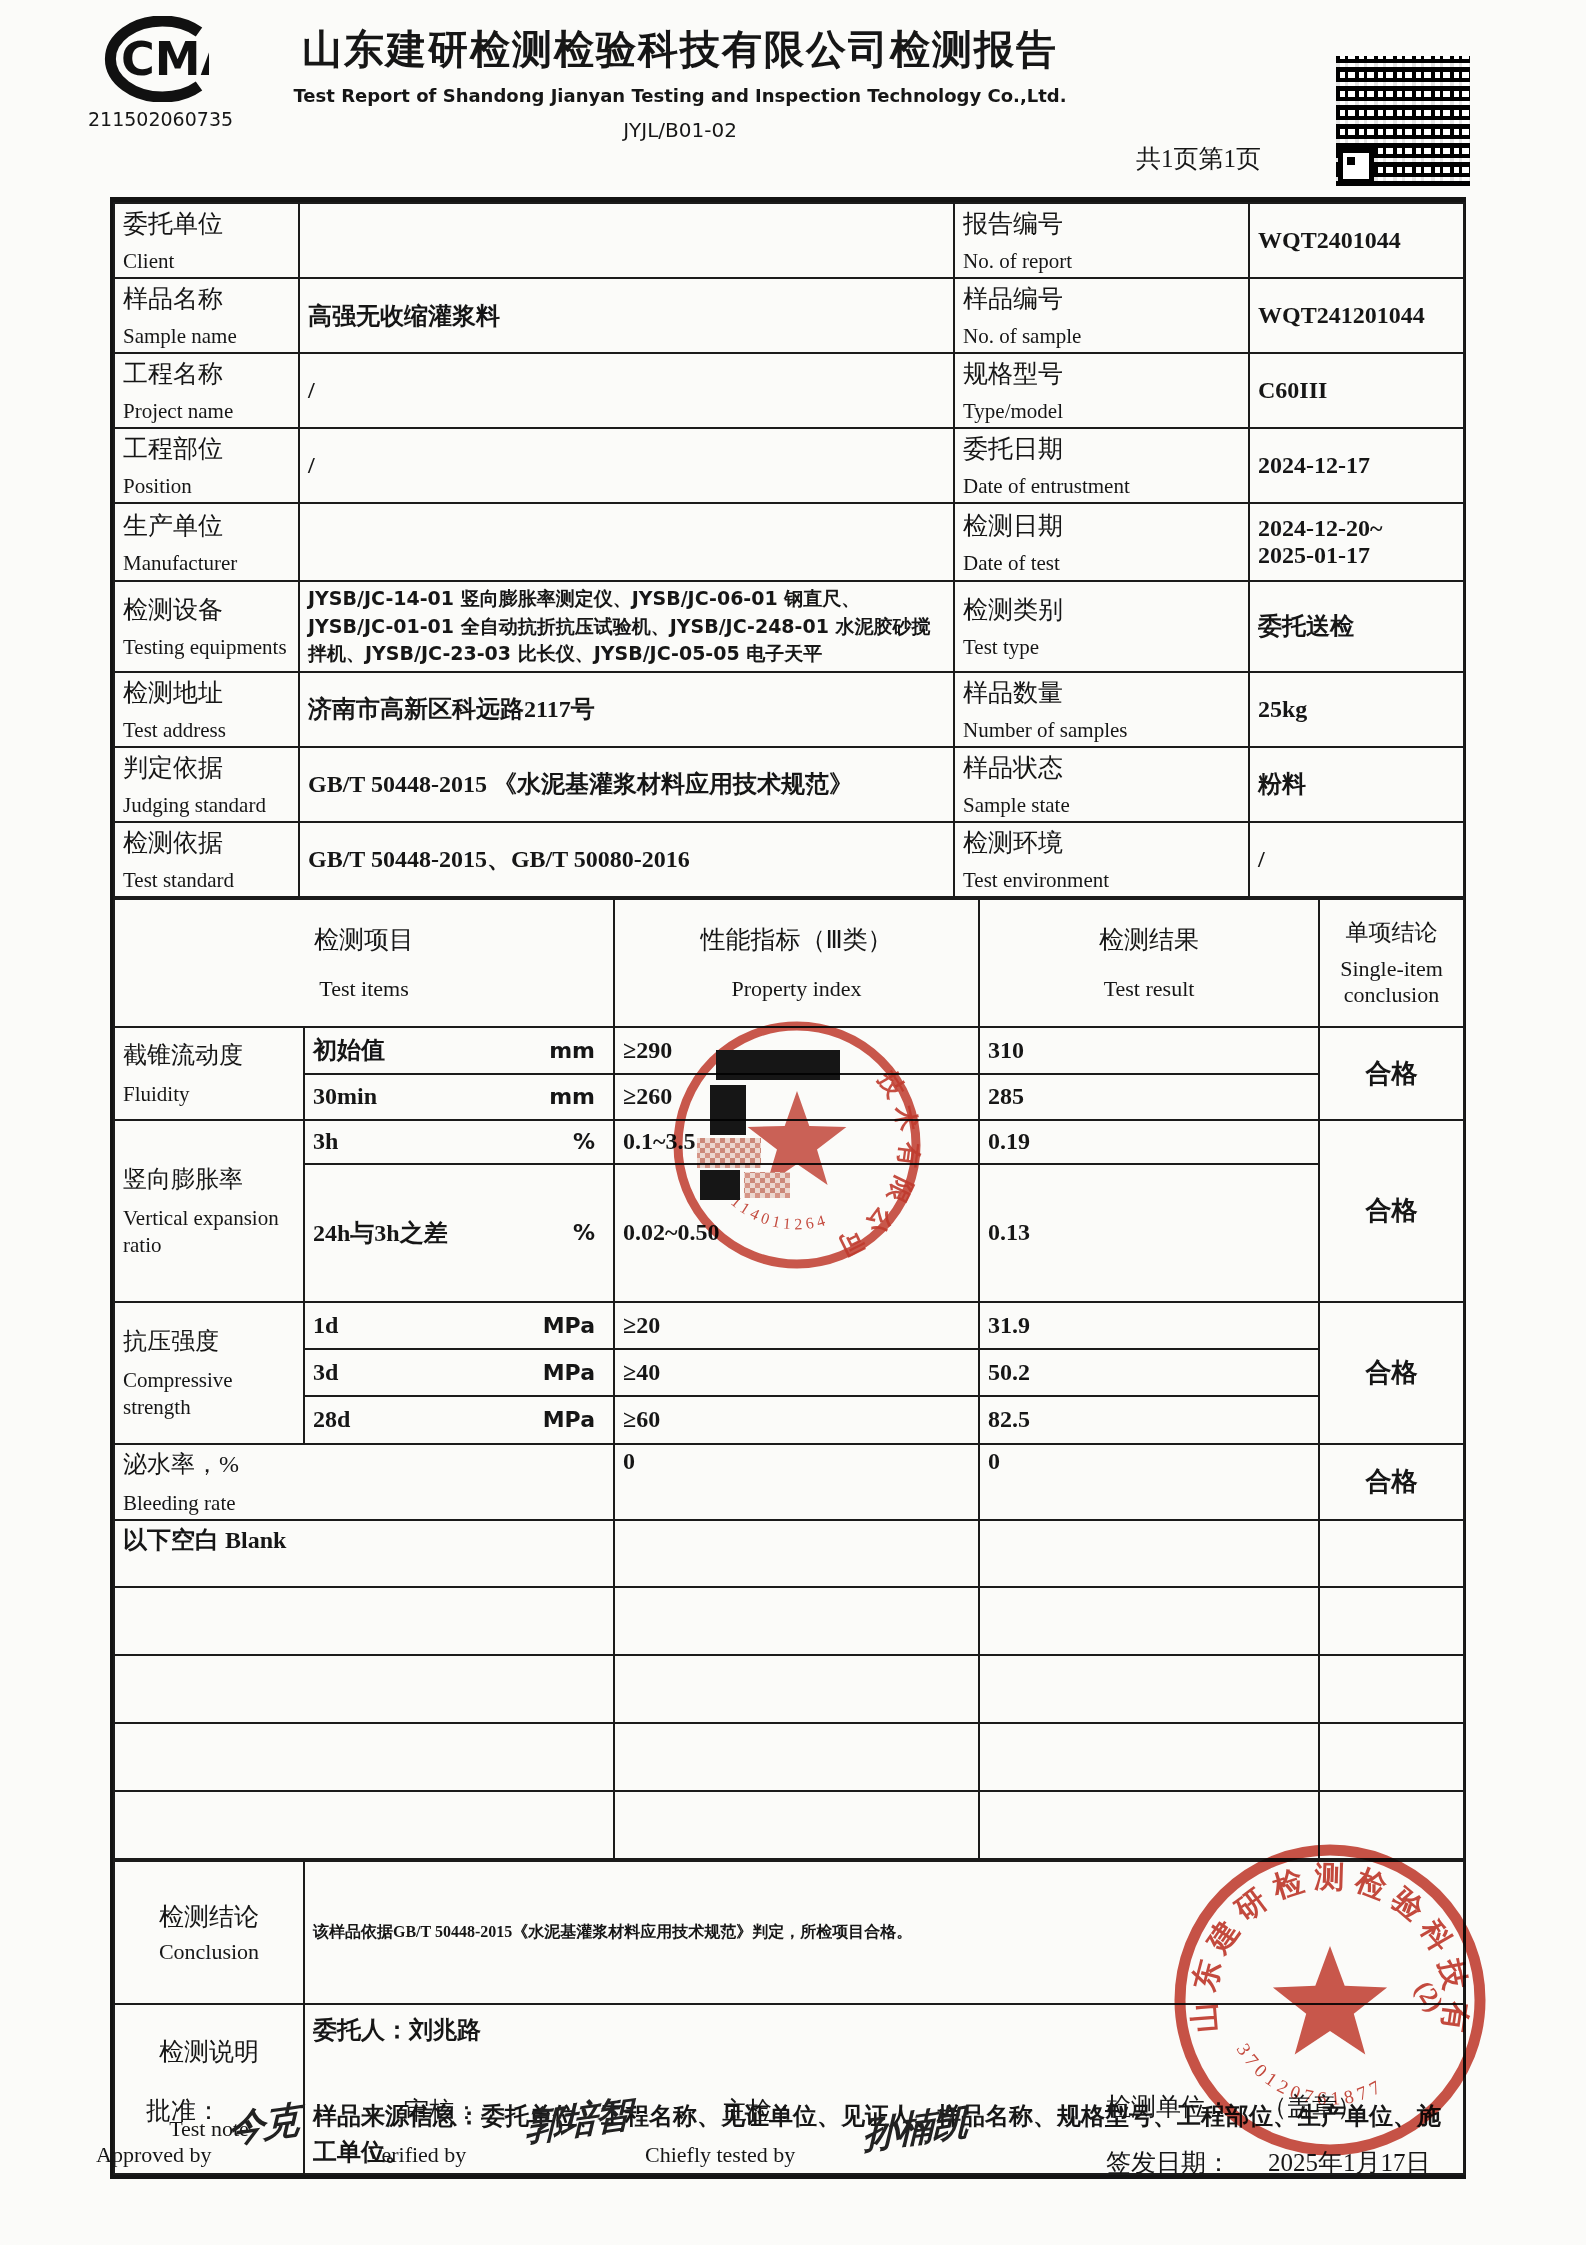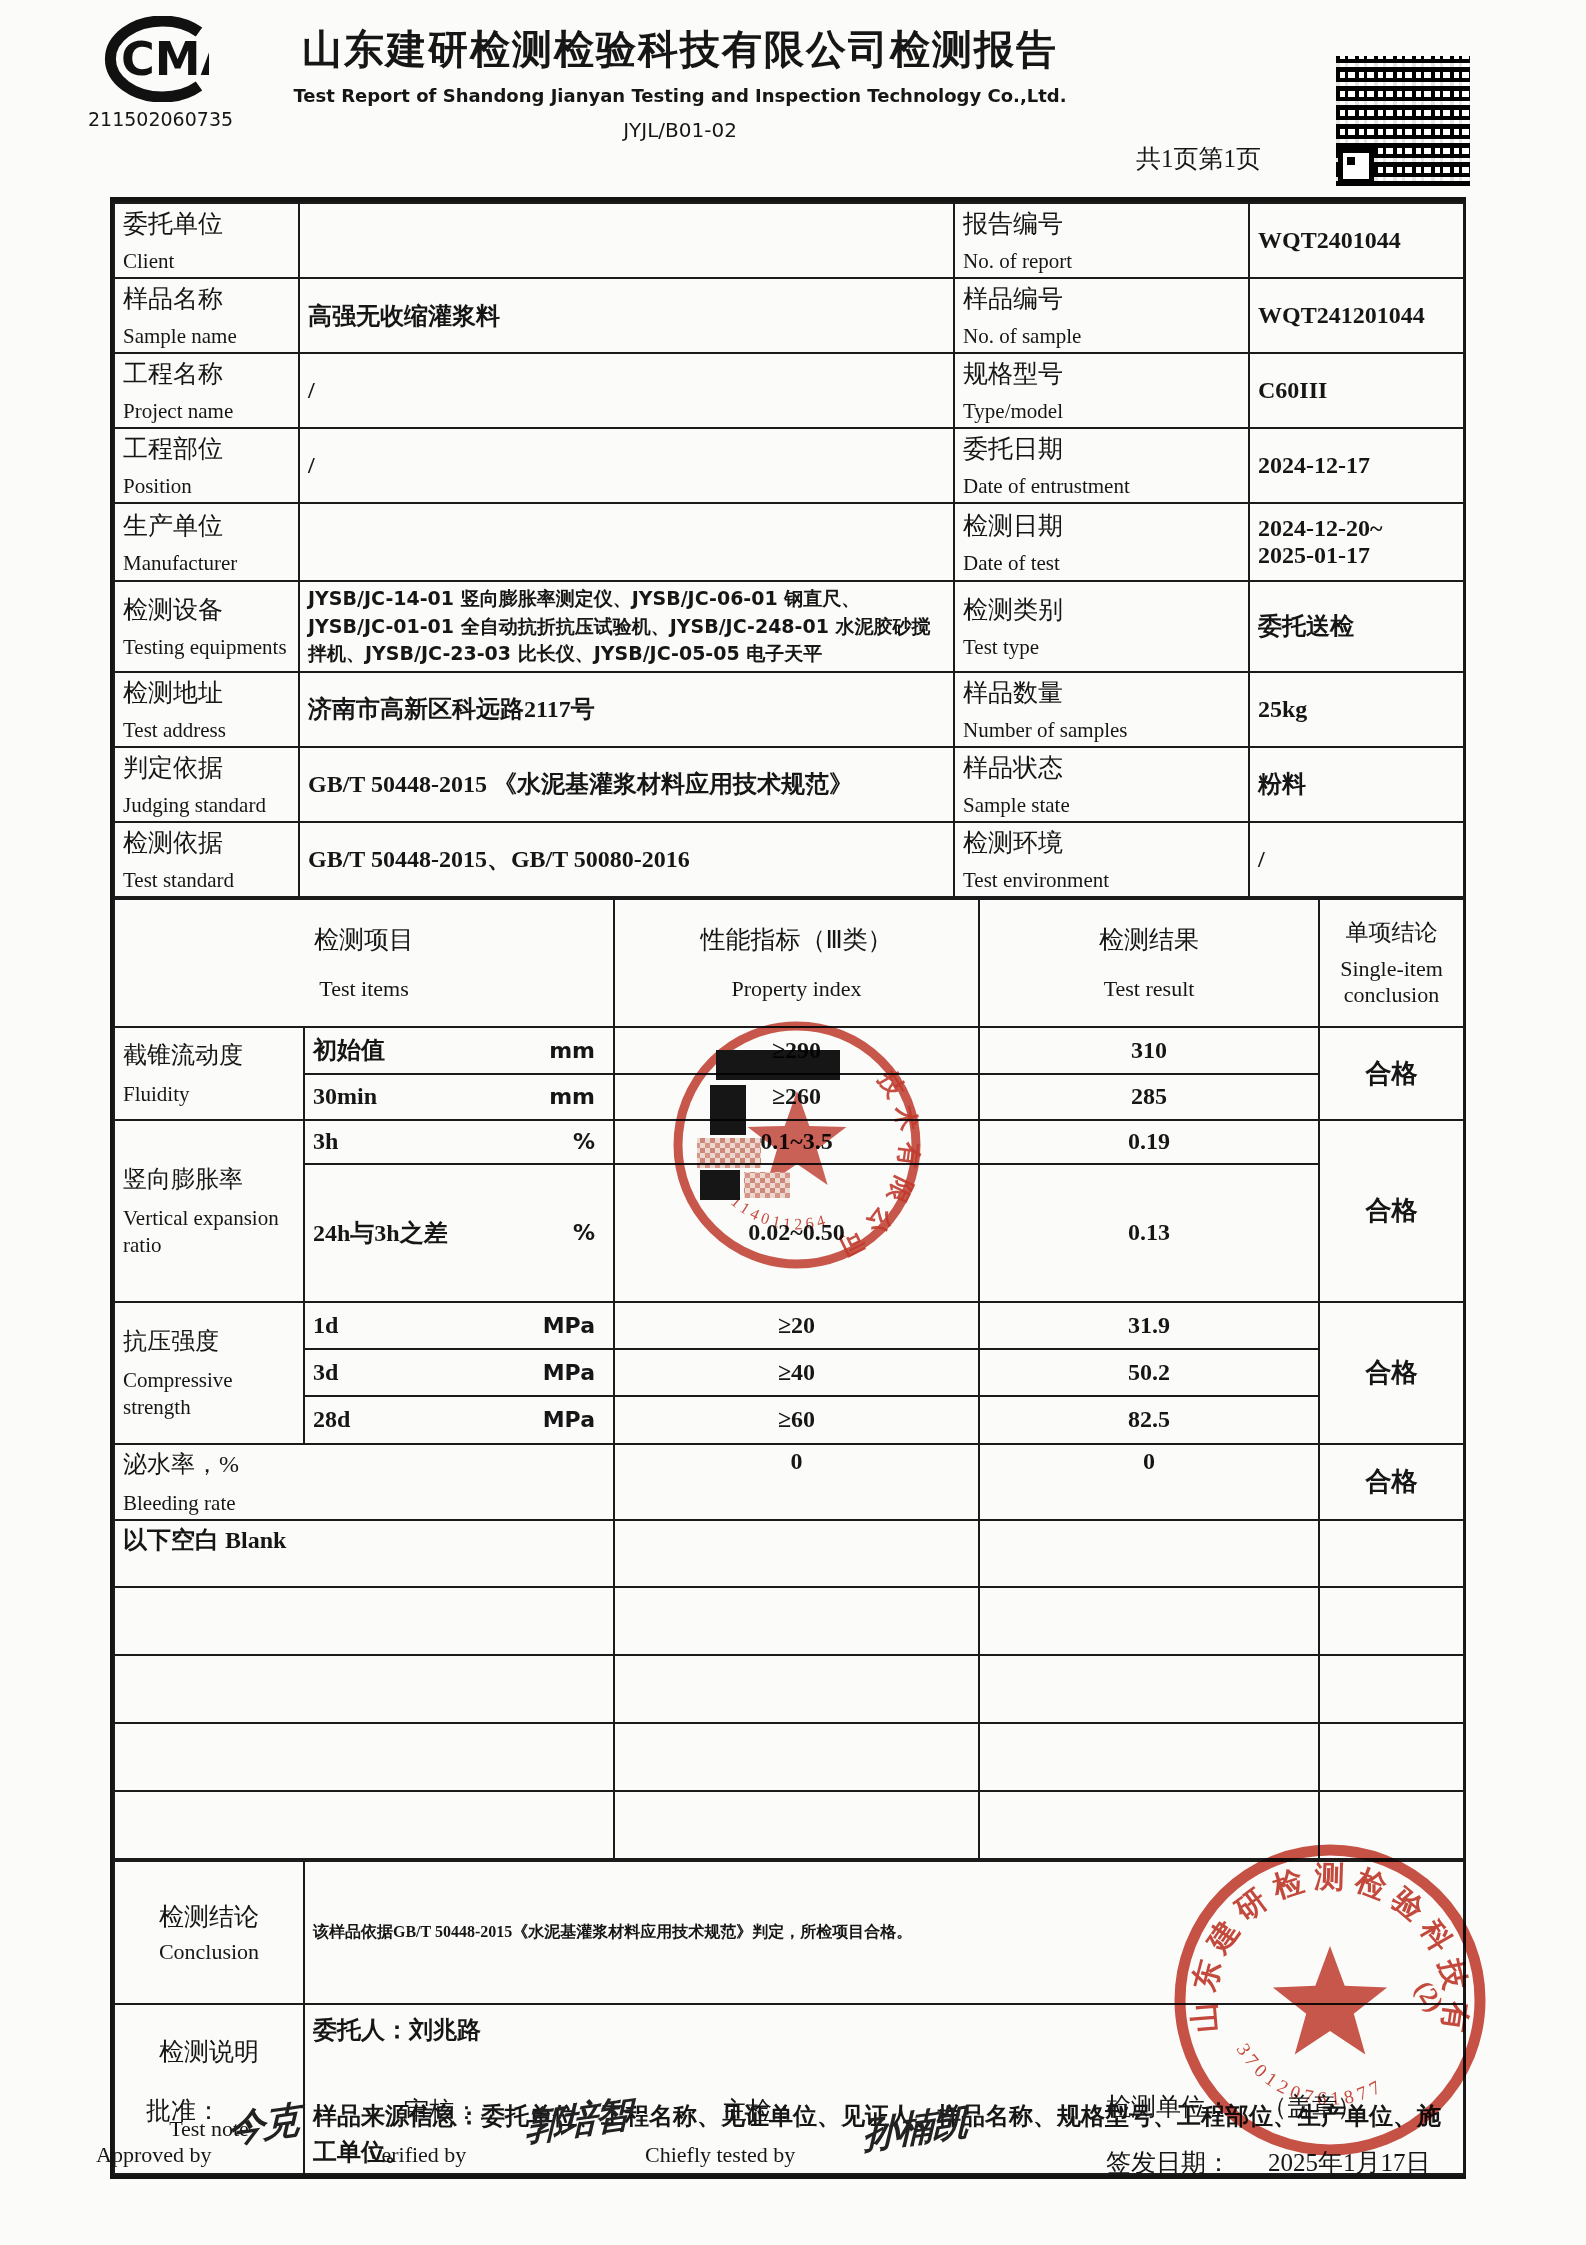--- a/index.html
+++ b/index.html
@@ -26,21 +26,21 @@
   .en{font-size:21px;margin-top:9px;}
   .val{font-size:24px;font-weight:bold;}
   .pre{white-space:pre-line;}
   .eq{font-size:19px;font-weight:bold;line-height:1.45;font-family:"DejaVu Sans",sans-serif;}
   .rh{text-align:center;}
   .rh .cn{font-size:25px;}
   .rh .en{margin-top:20px;font-size:22px;}
   .item-cell{display:flex;justify-content:space-between;align-items:center;}
   .item{font-size:24px;font-weight:bold;}
   .unit{font-size:22px;font-weight:bold;padding-right:10px;font-family:"DejaVu Sans",sans-serif;}
-  .num{font-size:24px;font-weight:bold;text-align:center;}
+  .num{font-size:24px;font-weight:bold;}
   .pass{font-size:26px;font-weight:bold;text-align:center;}
   .grp .cn{font-size:24px;}
   .grp .en{font-size:21px;margin-top:10px;line-height:1.25;}
   .concl-text{font-size:16px;font-weight:bold;}
   .note-l1{font-size:24px;font-weight:bold;margin-top:6px;}
   .note-l2{font-size:24px;font-weight:bold;margin-top:52px;line-height:1.5;}
   
   .f{position:absolute;font-size:25px;}
   .fe{position:absolute;font-size:22px;}
   .sig{position:absolute;font-size:37px;font-weight:bold;font-style:italic;color:#222;

